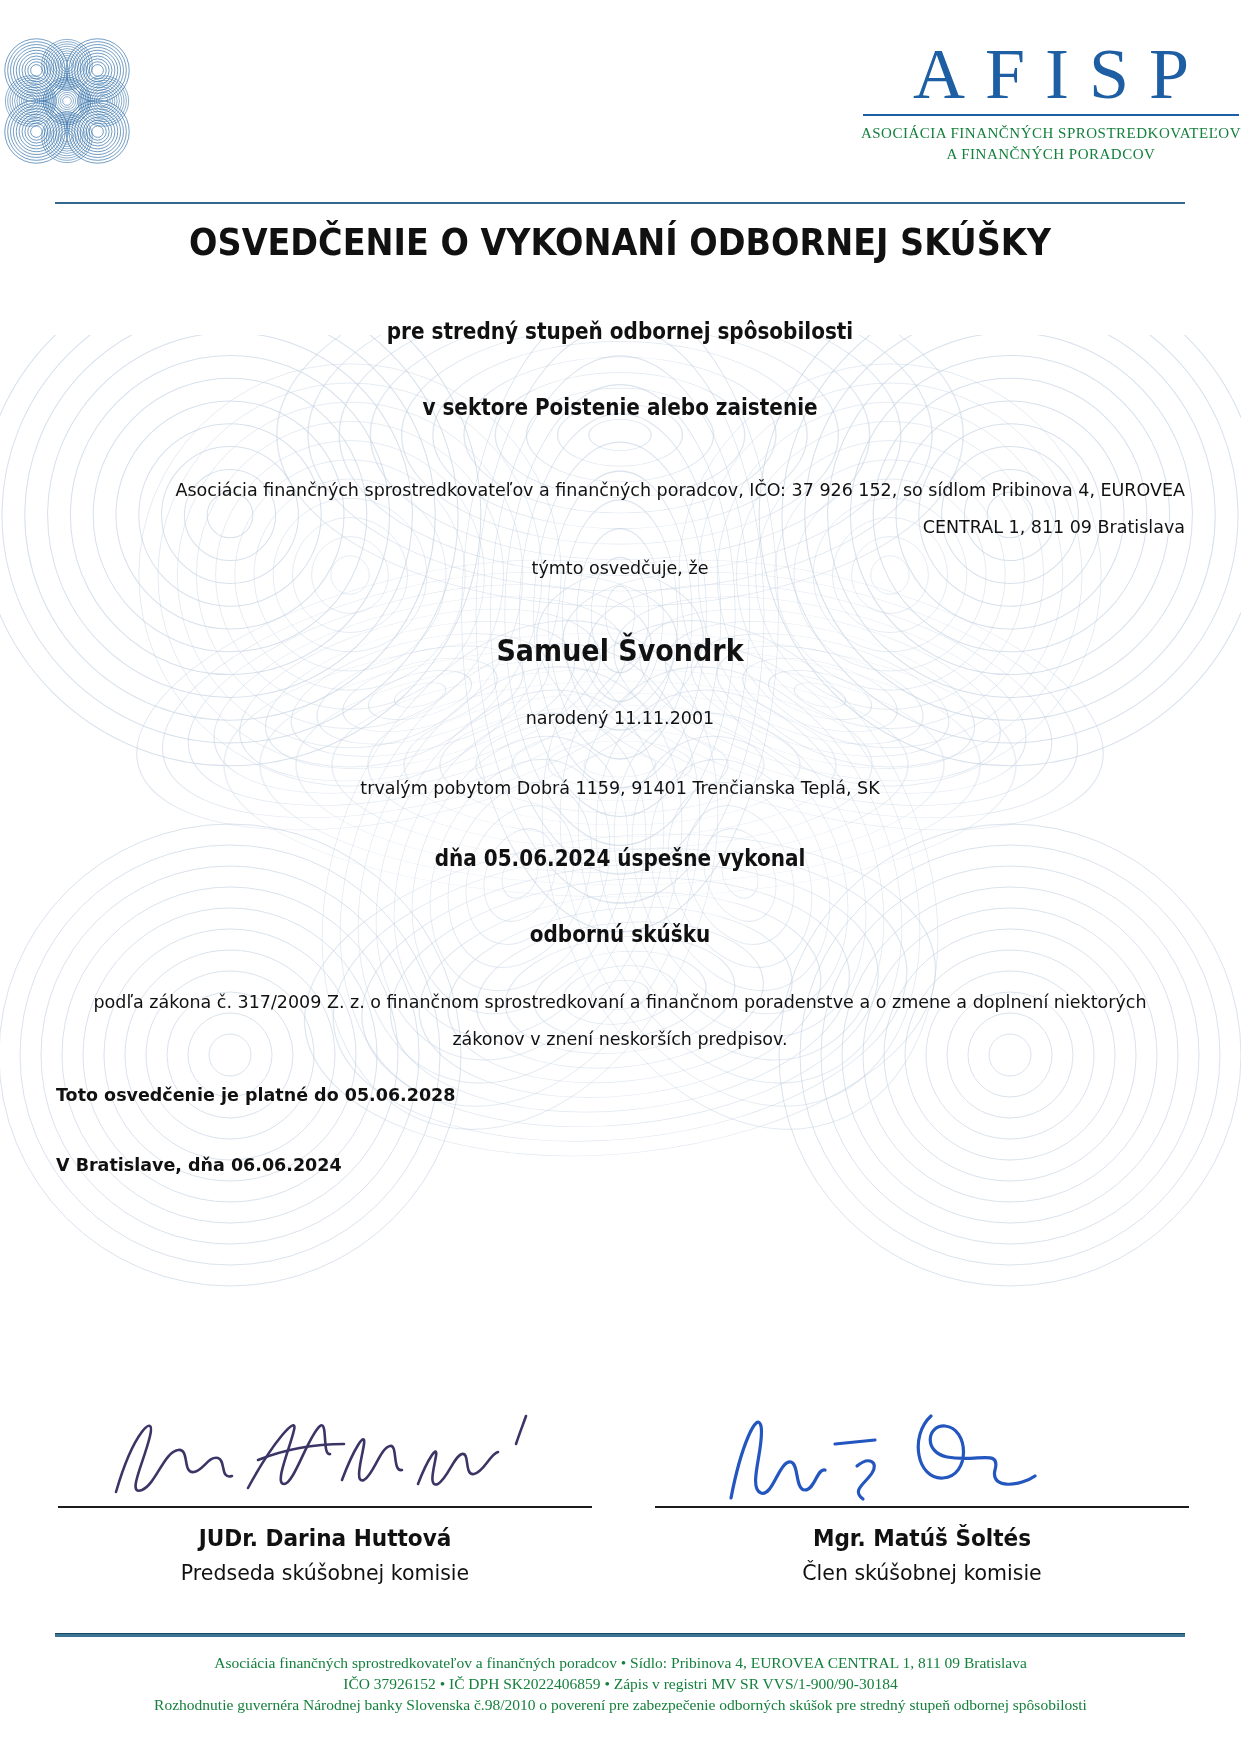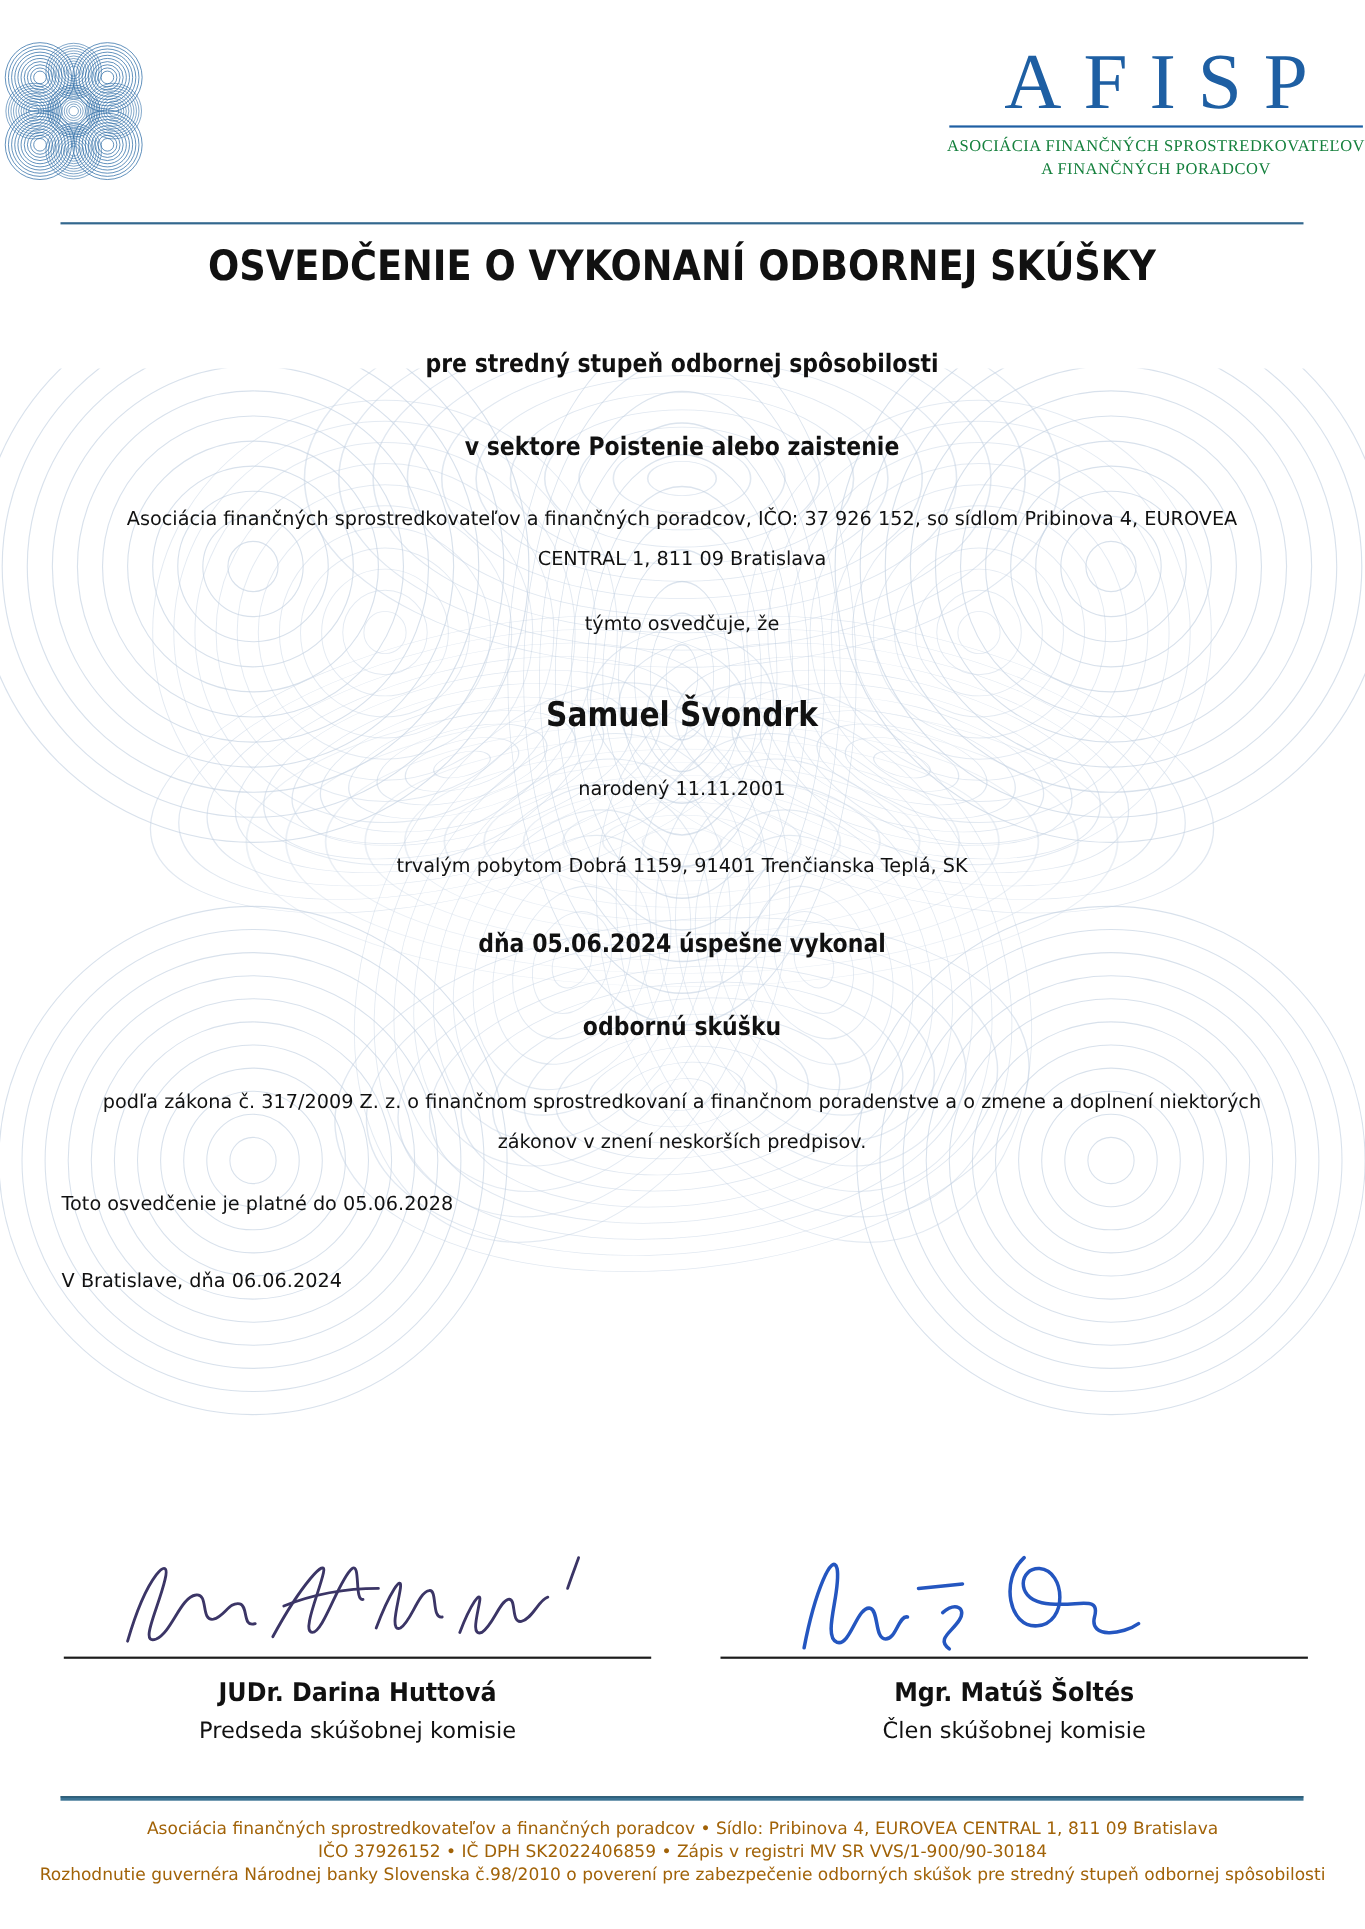--- a/index.html
+++ b/index.html
@@ -33,34 +33,34 @@
   }
   .header-rule{position:absolute;top:202px;left:55px;right:56px;height:2px;background:#33688e;}
   
   .line{position:absolute;left:55px;right:56px;text-align:center;}
   .cond{transform:scaleX(0.87);transform-origin:50% 50%;}
   .title{top:220px;font-size:38px;font-weight:bold;letter-spacing:0;transform:scaleX(0.88);transform-origin:50% 50%;}
   .h-bold{font-size:23px;font-weight:bold;}
   .body-txt{font-size:17.5px;line-height:1.0;}
   .para{font-size:17.5px;line-height:2.1;}
   .para .inner{display:inline-block;max-width:1060px;}
-  .left-line{position:absolute;left:56px;font-size:17.5px;text-align:right;}
+  .left-line{position:absolute;left:56px;font-size:17.5px;text-align:right;font-weight:bold;}
   
   .sig-row{position:absolute;top:1398px;left:58px;right:52px;display:flex;justify-content:space-between;}
   .sig-col{width:534px;}
   .sig-image{height:108px;position:relative;}
   .sig-image svg{position:absolute;bottom:2px;}
   .sig-left svg{left:62px;}
   .sig-right svg{left:40px;}
   .sig-line{height:0;border-top:2px solid #1c1c1c;}
   .sig-name{margin-top:16px;font-size:23.5px;font-weight:bold;text-align:center;transform:scaleX(0.92);transform-origin:50% 50%;}
   .sig-role{margin-top:9px;font-size:20.5px;text-align:center;}
   
   .footer-rule{position:absolute;top:1633px;left:55px;right:56px;height:3px;background:#3c7494;border-top:1px solid #18465f;}
-  .footer-text{position:absolute;top:1652px;left:30px;right:30px;text-align:center;color:#a16207;font-size:15.5px;line-height:21px;}
+  .footer-text{position:absolute;top:1652px;left:30px;right:30px;text-align:center;color:#15803d;font-size:15.5px;line-height:21px;font-family:Liberation Serif, serif;}
 </style>
 </head>
 <body>
 
 <div class="page">
 
   <svg class="bg-pattern" viewBox="0 0 1241 960" xmlns="http://www.w3.org/2000/svg" fill="none">
     <defs>
       <g id="rings" stroke-width="0.55">
         <circle r="12"></circle>
@@ -127,21 +127,21 @@
   </header>
 
   <div class="header-rule"></div>
 
   <div class="line title">OSVEDČENIE O VYKONANÍ ODBORNEJ SKÚŠKY</div>
 
   <div class="line h-bold cond" style="top:318px;">pre stredný stupeň odbornej spôsobilosti</div>
 
   <div class="line h-bold cond" style="top:394px;">v sektore Poistenie alebo zaistenie</div>
 
-  <div class="line para" style="top:454px;">
+  <div class="line para" style="top:472px;text-align:right;">
     <span class="inner">Asociácia finančných sprostredkovateľov a finančných poradcov, IČO: 37 926 152, so sídlom Pribinova 4, EUROVEA CENTRAL 1, 811 09 Bratislava</span>
   </div>
 
   <div class="line body-txt" style="top:560px;">týmto osvedčuje, že</div>
 
   <div class="line cond" style="top:632px;font-size:31px;font-weight:bold;">Samuel Švondrk</div>
 
   <div class="line body-txt" style="top:710px;">narodený 11.11.2001</div>
 
   <div class="line body-txt" style="top:780px;">trvalým pobytom Dobrá 1159, 91401 Trenčianska Teplá, SK</div>

